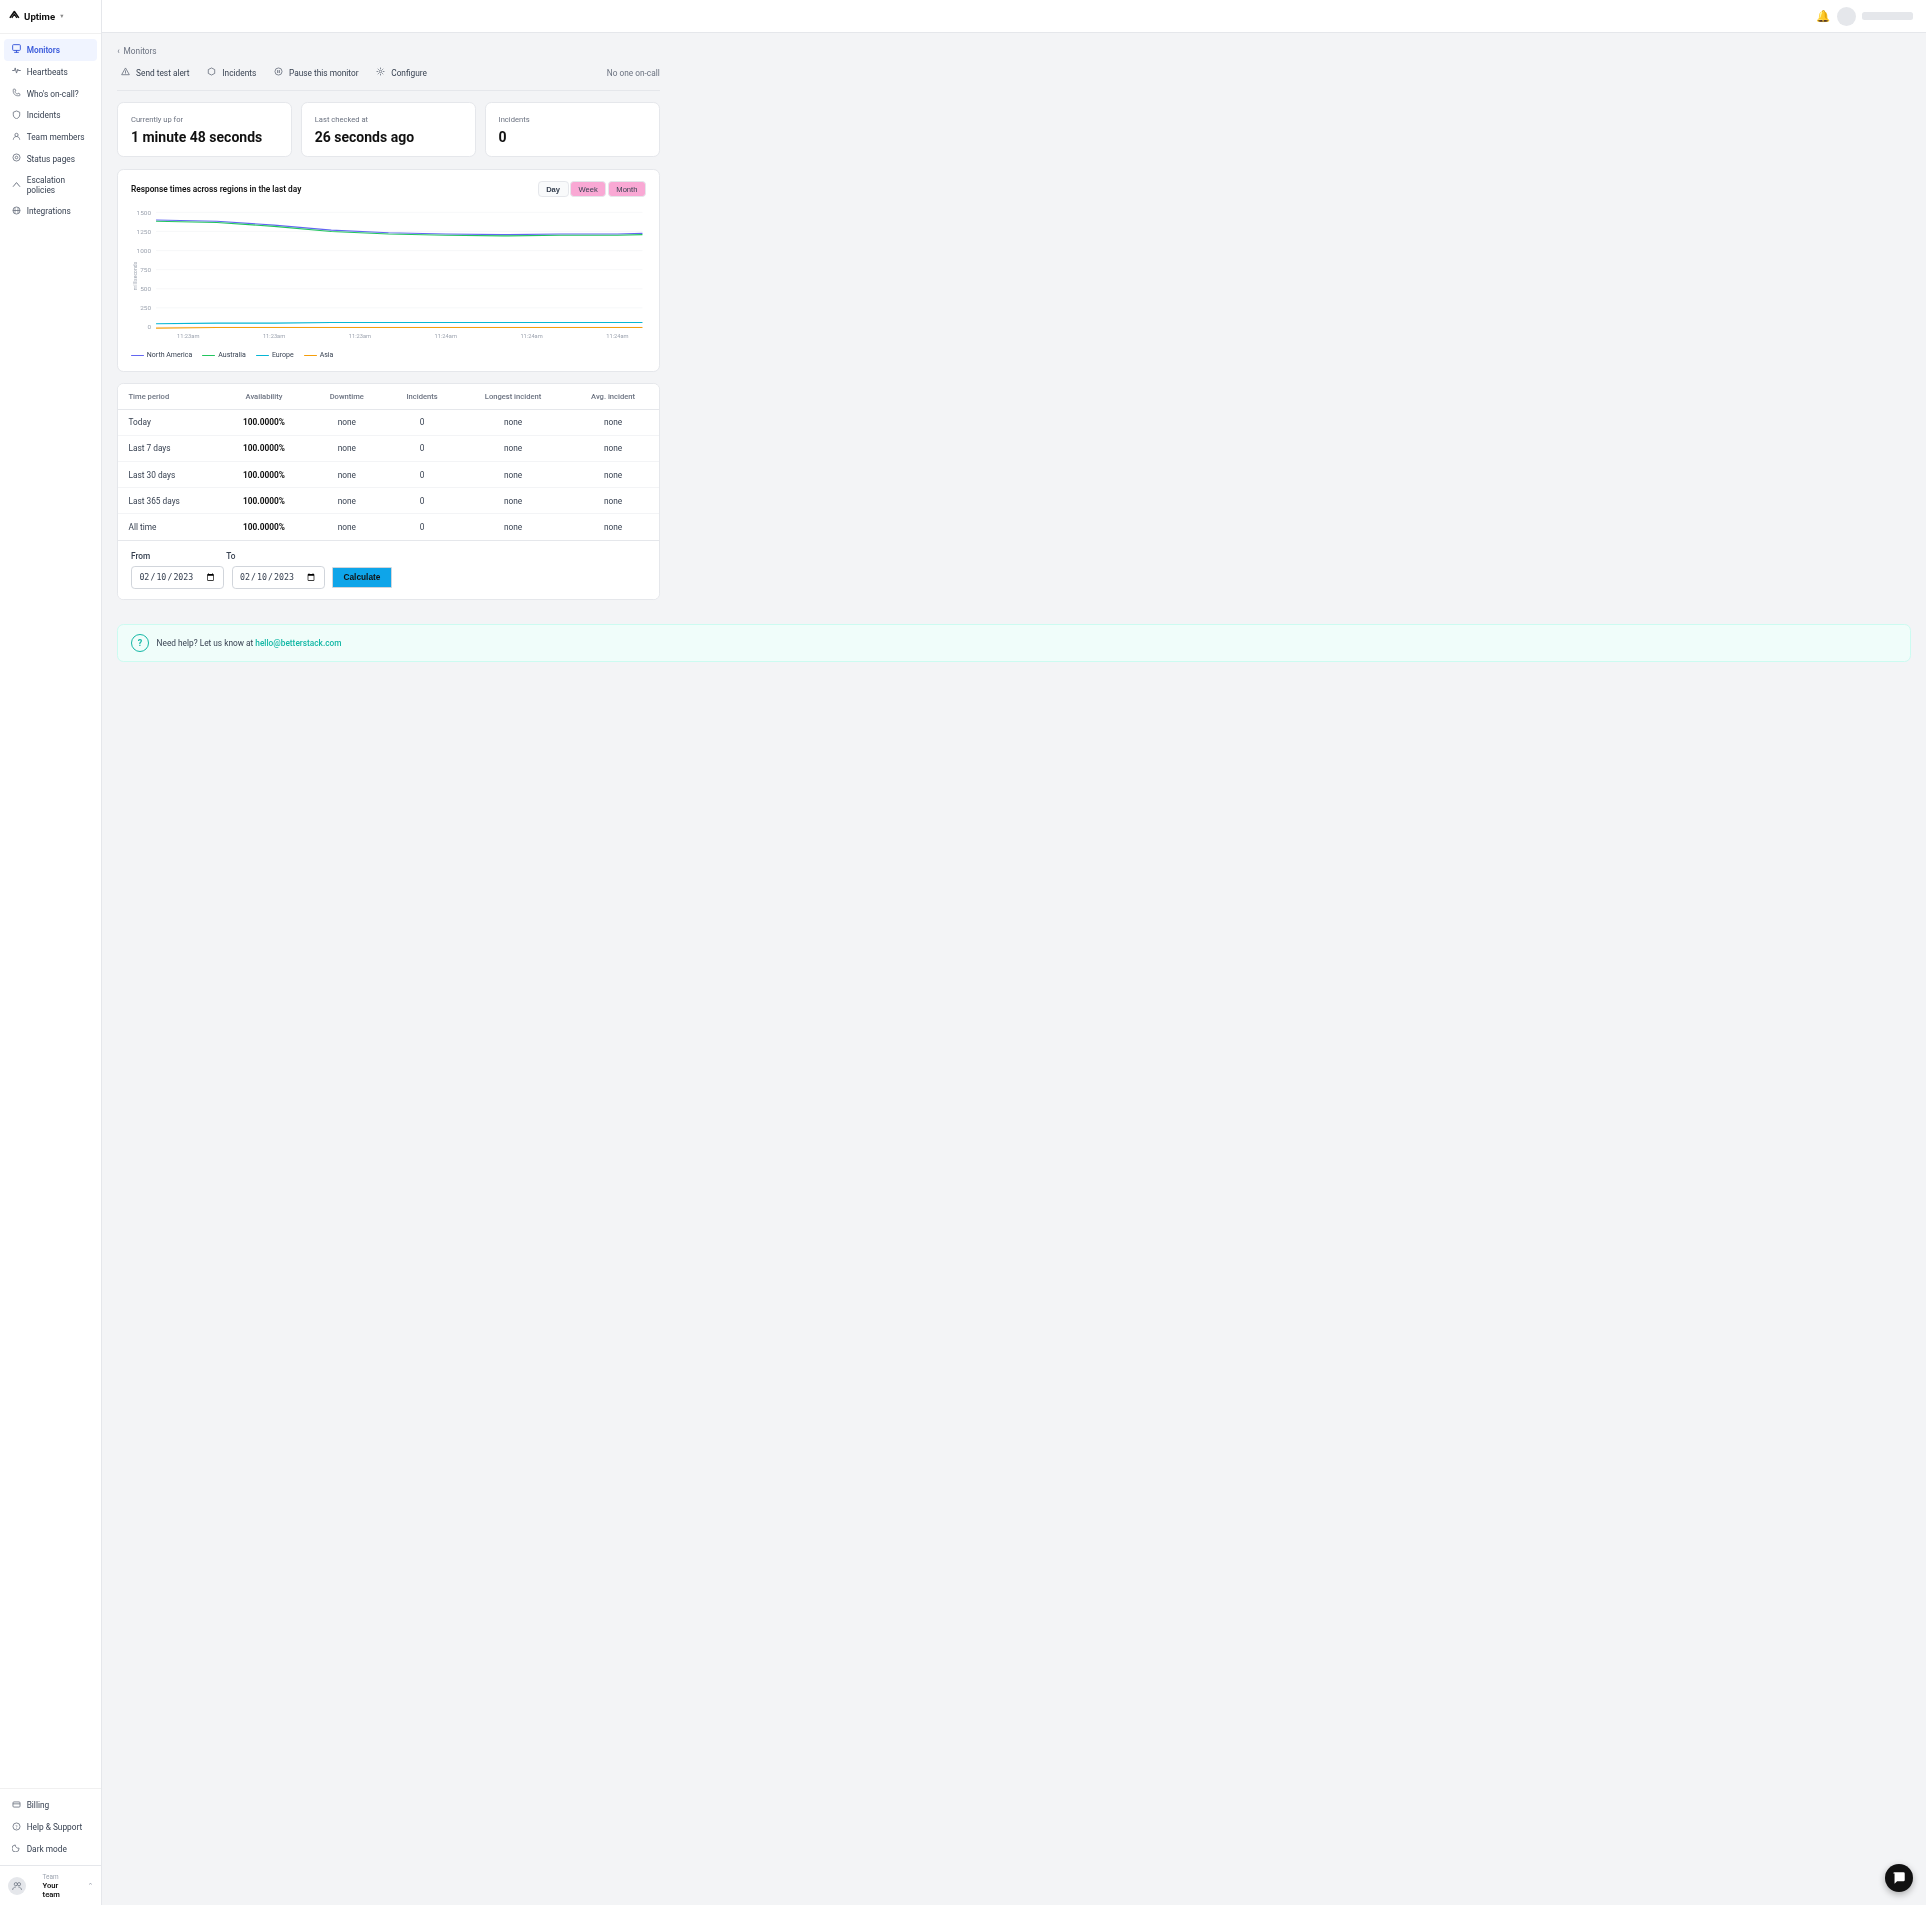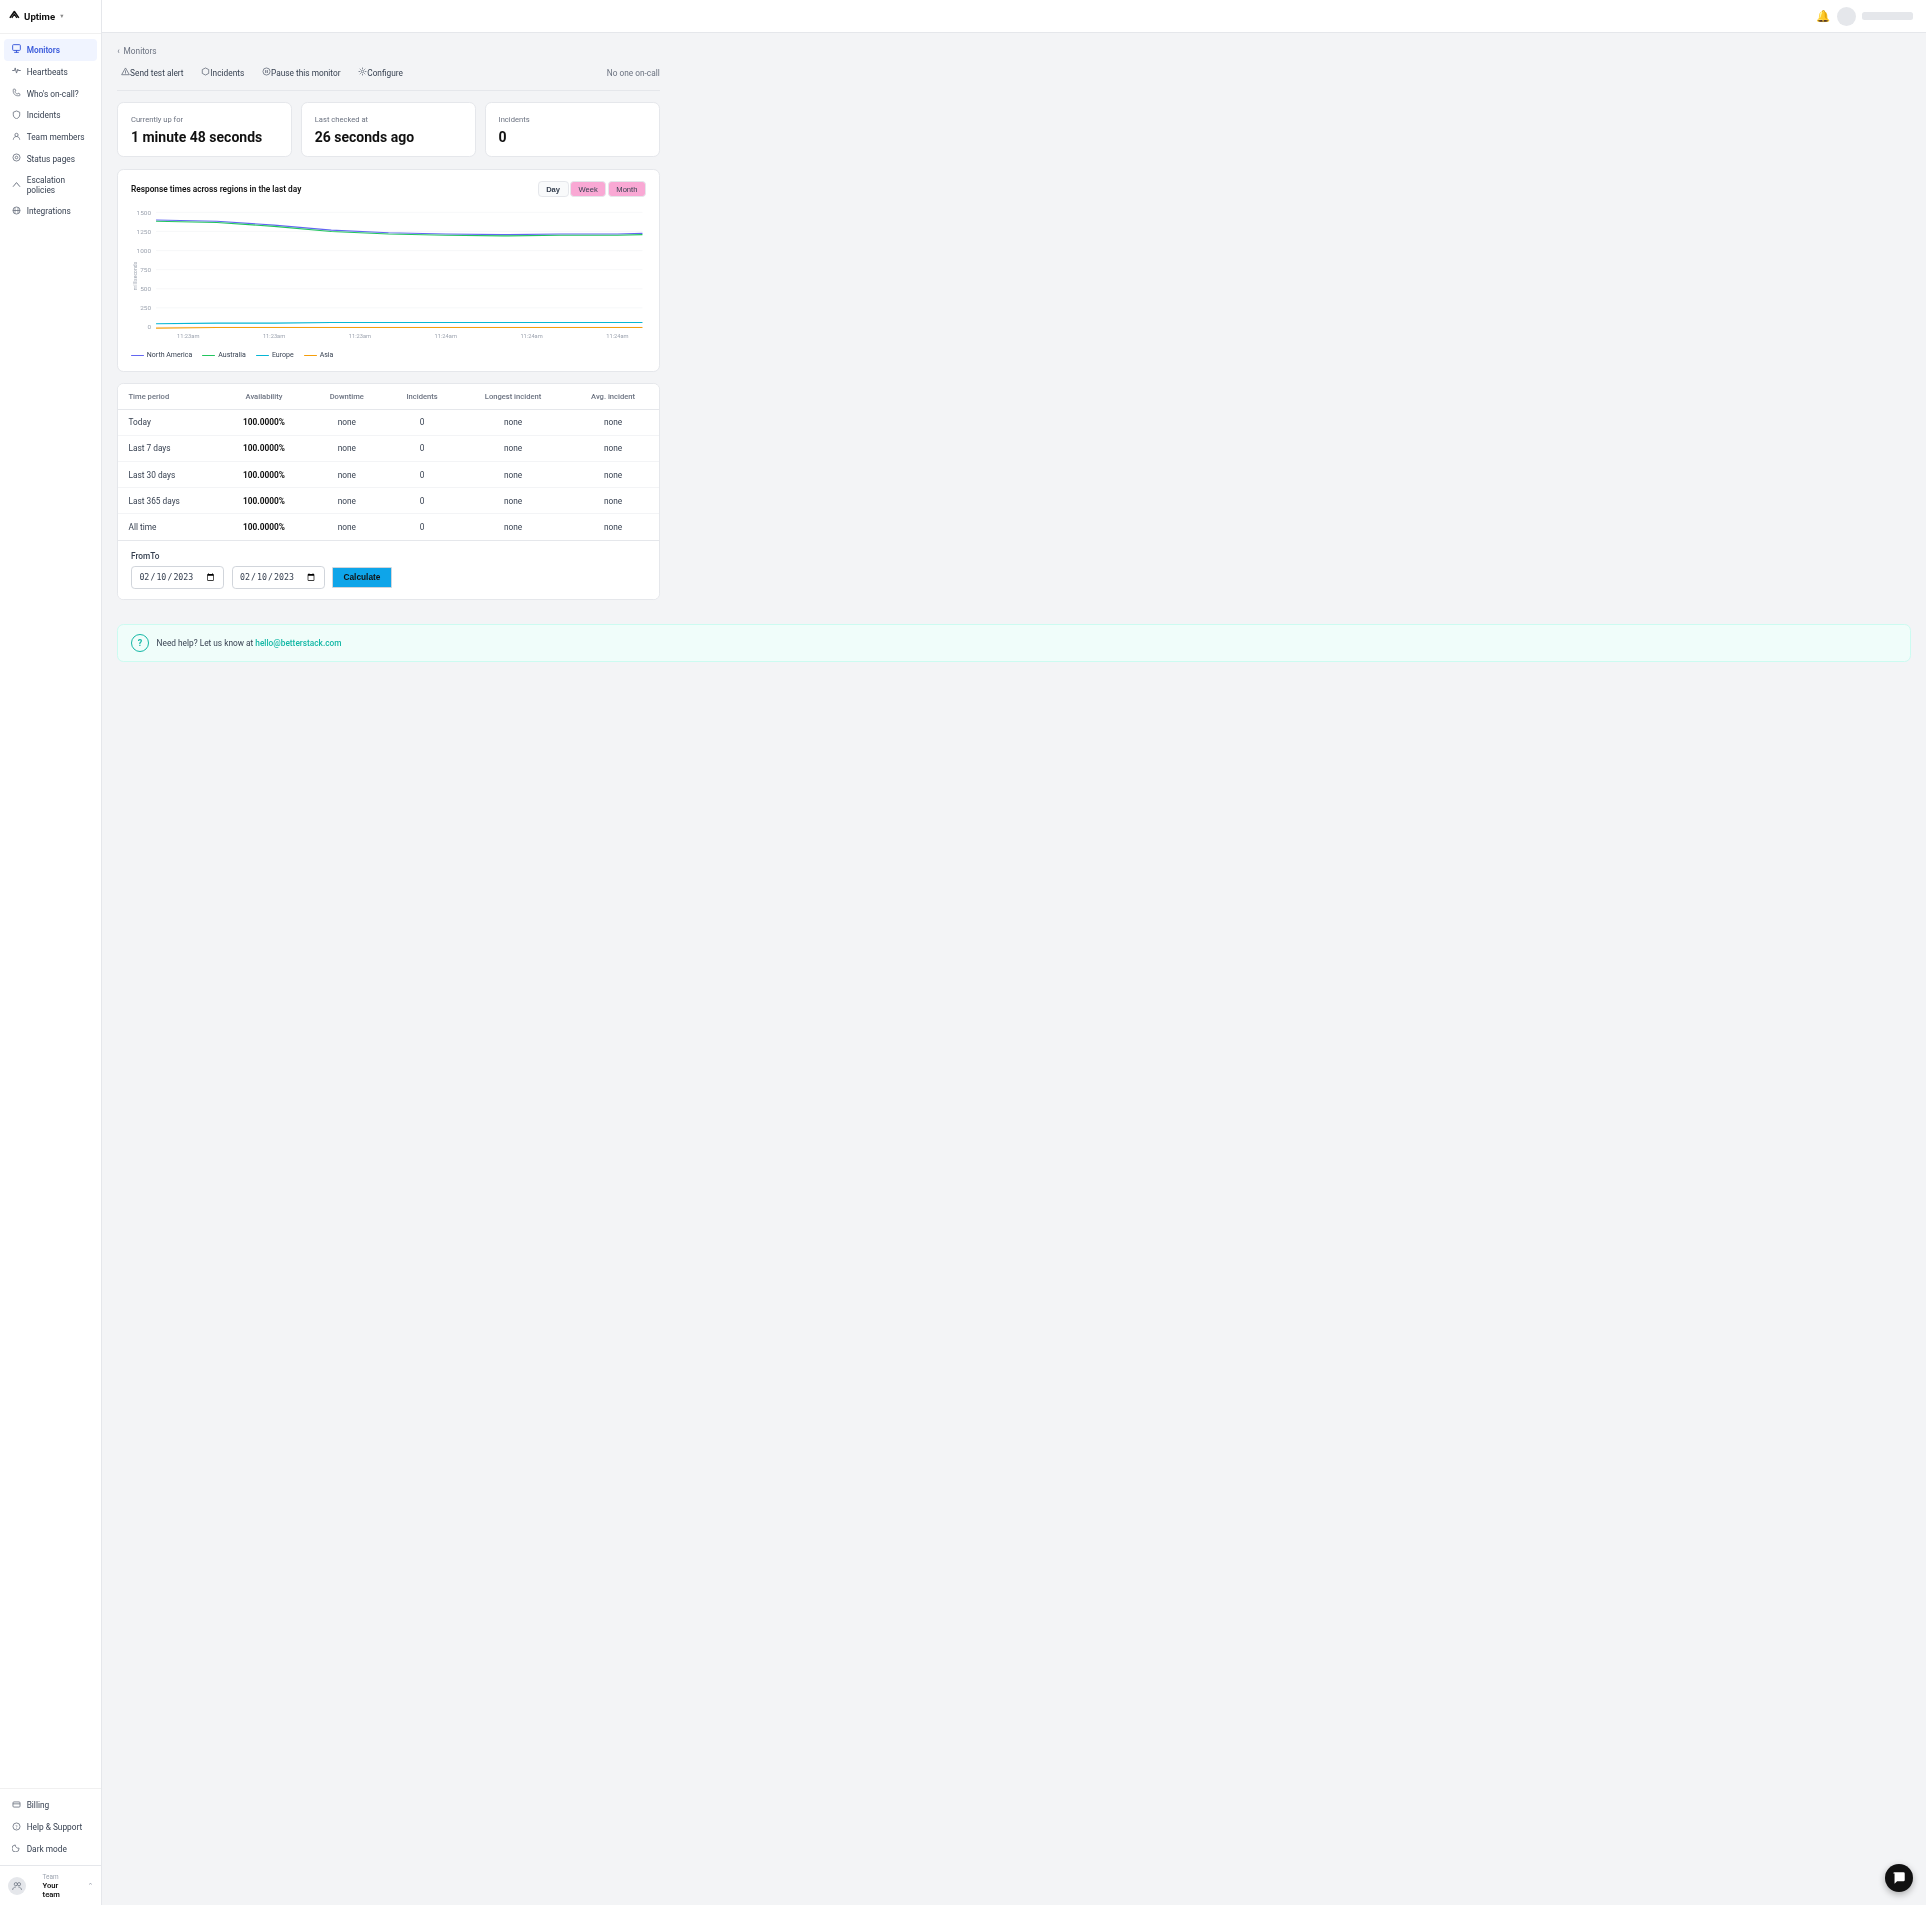--- a/index.html
+++ b/index.html
@@ -41,21 +41,21 @@
     .status-dot { width: 7.6px; height: 7.6px; background: #22c55e; border-radius: 50%; flex-shrink: 0; }
     .monitor-title { font-size: 14px; font-weight: 700; color: #111; letter-spacing: 0.2px; }
     .monitor-title-blurred { display: inline-block; background: #d1d5db; border-radius: 2.5px; color: transparent; user-select: none; }
     .monitor-subtitle { display: flex; align-items: center; gap: 5.1px; margin-left: 14px; }
     .monitor-status-up { color: #22c55e; font-weight: 600; font-size: 8.3px; }
     .monitor-check-interval { color: #6b7280; font-size: 8.3px; }
 
     
     .action-bar { display: flex; align-items: center; gap: 0; margin-bottom: 11.5px; border-bottom: 0.6px solid #e5e7eb; padding-bottom: 9px; justify-content: space-between; }
     .action-bar-left { display: flex; align-items: center; gap: 10.2px; }
-    .action-btn { display: flex; align-items: center; gap: 0; color: #374151; font-size: 8.3px; cursor: pointer; padding: 2.5px 3.8px; border-radius: 2.5px; }
+    .action-btn { display: flex; align-items: center; gap: 6px; color: #374151; font-size: 8.3px; cursor: pointer; padding: 2.5px 3.8px; border-radius: 2.5px; }
     .no-oncall { color: #6b7280; font-size: 8.3px; }
 
     
     .stats-row { display: grid; grid-template-columns: 1fr 1fr 1fr; gap: 9px; margin-bottom: 11.5px; }
     .stat-card { background: #fff; border: 0.6px solid #e5e7eb; border-radius: 6.4px; padding: 11.5px 12.7px; }
     .stat-label { font-size: 7.6px; color: #6b7280; margin-bottom: 5.1px; }
     .stat-value { font-size: 14px; font-weight: 700; color: #111; }
 
     
     .chart-card { background: #fff; border: 0.6px solid #e5e7eb; border-radius: 6.4px; padding: 11.5px 12.7px; margin-bottom: 11.5px; }
@@ -78,21 +78,21 @@
     th { padding: 7.6px 10.2px; text-align: left; color: #6b7280; font-weight: 500; font-size: 7.6px; background: #fff; }
     th:not(:first-child) { text-align: center; }
     td { padding: 7.6px 10.2px; border-bottom: 0.6px solid #f3f4f6; color: #374151; }
     td:not(:first-child) { text-align: center; }
     td:first-child { color: #374151; }
     .avail-value { font-weight: 700; color: #111; }
     tr:last-child td { border-bottom: none; }
 
     
     .date-range { padding: 10.2px 12.7px; border-top: 0.6px solid #e5e7eb; background: #fff; }
-    .date-range-labels { display: flex; margin-bottom: 5.1px; font-size: 8.3px; color: #374151; font-weight: 500; }
+    .date-range-labels { display: flex; gap: 76px; margin-bottom: 5.1px; font-size: 8.3px; color: #374151; font-weight: 500; }
     .date-range-inputs { display: flex; align-items: center; gap: 7.6px; }
     .date-input { padding: 4.5px 6.4px; border: 0.6px solid #d1d5db; border-radius: 3.8px; font-size: 8.3px; color: #374151; background: #fff; cursor: pointer; }
     .calculate-btn { padding: 4.5px 10.2px; background: #0ea5e9; border: 0.6px solid #d1d5db; border-radius: 1px; font-size: 8.3px; font-weight: 600; cursor: pointer; color: #111; }
 
     
     .help-banner { background: #f0fdfa; border: 0.6px solid #ccfbf1; border-radius: 6.4px; padding: 9px 12.7px; display: flex; align-items: center; gap: 7.6px; margin: 0 15.3px 12.7px; }
     .help-icon { width: 18px; height: 18px; border: 1.3px solid #14b8a6; border-radius: 50%; display: flex; align-items: center; justify-content: center; color: #14b8a6; font-weight: 700; font-size: 9px; flex-shrink: 0; }
     .help-text { font-size: 8.3px; color: #374151; }
     .help-link { color: #14b8a6; text-decoration: none; font-weight: 500; }
 

